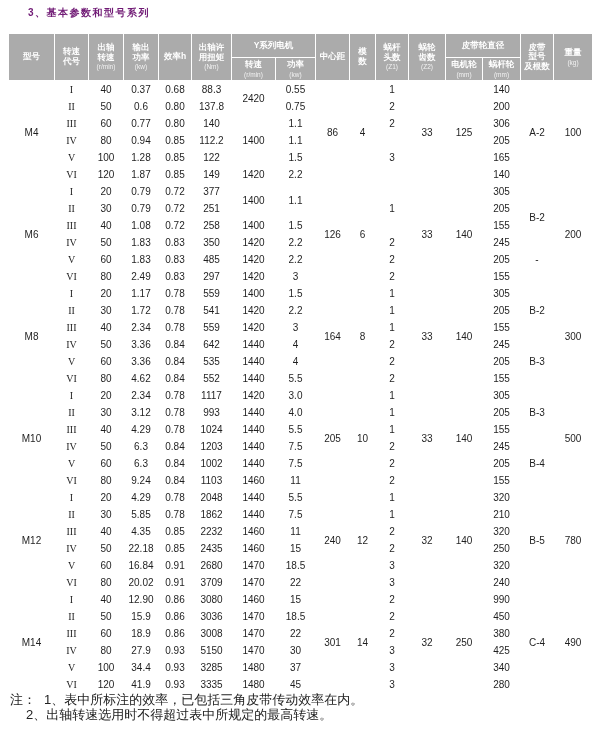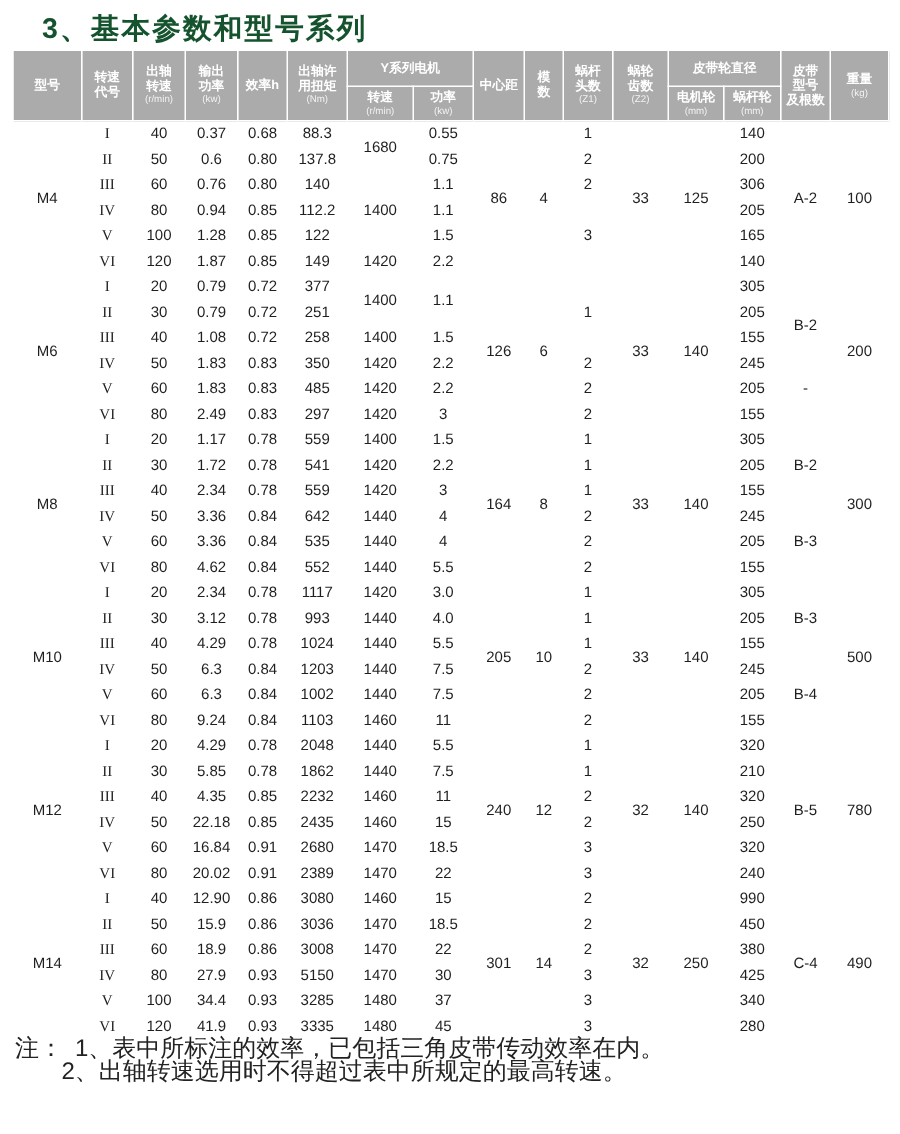--- a/index.html
+++ b/index.html
@@ -4,21 +4,21 @@
 <style>
   html,body { margin:0; padding:0; }
   body {
     width:600px; height:756px; position:relative;
     background:#ffffff;
     font-family:"Liberation Sans", sans-serif;
     -webkit-font-smoothing:antialiased;
   }
   .page-title {
     position:absolute; left:28px; top:6px;
-    font-size:19px; font-weight:bold; color:#14532d;
+    font-size:10px; font-weight:bold; color:#701a75;
     letter-spacing:1.5px;
   }
   .table-wrap { position:absolute; left:8px; top:33px; width:584px; }
   table.spec {
     border-collapse:collapse; table-layout:fixed; width:584px;
   }
   table.spec thead th {
     background:#ababab; color:#ffffff;
     border:1px solid #ffffff;
     font-size:8.5px; font-weight:bold; line-height:1.12;
@@ -35,24 +35,24 @@
     height:17px; padding:0;
     font-size:10px; color:#1f1f1f;
     text-align:center; vertical-align:middle;
     border:none; overflow:hidden;
   }
   table.spec tbody td.code {
     font-family:"Liberation Serif", serif; font-size:10px;
   }
   .notes {
     position:absolute; left:10px; top:692px; width:582px;
-    font-size:16px; line-height:15px; color:#222222;
+    font-size:13px; line-height:15px; color:#222222;
   }
   .notes .lead { display:inline-block; margin-right:8px; }
-  .notes .indent { margin-left:31px; }
+  .notes .indent { margin-left:16px; }
   .notes .hang { text-indent:38px; }
 </style>
 </head>
 <body>
 
 <div class="page-title">3、基本参数和型号系列</div>
 
 <div class="table-wrap">
   <table class="spec">
     <colgroup>
@@ -107,21 +107,21 @@
       </tr>
     </thead>
     <tbody>
         <tr>
           <td rowspan="6">M4</td>
           <td class="code">I</td>
           <td>40</td>
           <td>0.37</td>
           <td>0.68</td>
           <td>88.3</td>
-          <td rowspan="2">1680</td>
+          <td rowspan="2">2420</td>
           <td>0.55</td>
           <td rowspan="6">86</td>
           <td rowspan="6">4</td>
           <td>1</td>
           <td rowspan="6">33</td>
           <td rowspan="6">125</td>
           <td>140</td>
           <td rowspan="6">A-2</td>
           <td rowspan="6">100</td>
         </tr>
@@ -131,21 +131,21 @@
           <td>0.6</td>
           <td>0.80</td>
           <td>137.8</td>
           <td>0.75</td>
           <td>2</td>
           <td>200</td>
         </tr>
         <tr>
           <td class="code">III</td>
           <td>60</td>
-          <td>0.76</td>
+          <td>0.77</td>
           <td>0.80</td>
           <td>140</td>
           <td rowspan="3">1400</td>
           <td>1.1</td>
           <td>2</td>
           <td>306</td>
         </tr>
         <tr>
           <td class="code">IV</td>
           <td>80</td>
@@ -456,21 +456,21 @@
           <td>1470</td>
           <td>18.5</td>
           <td>3</td>
           <td>320</td>
         </tr>
         <tr>
           <td class="code">VI</td>
           <td>80</td>
           <td>20.02</td>
           <td>0.91</td>
-          <td>2389</td>
+          <td>3709</td>
           <td>1470</td>
           <td>22</td>
           <td>3</td>
           <td>240</td>
         </tr>
         <tr>
           <td rowspan="6">M14</td>
           <td class="code">I</td>
           <td>40</td>
           <td>12.90</td>

